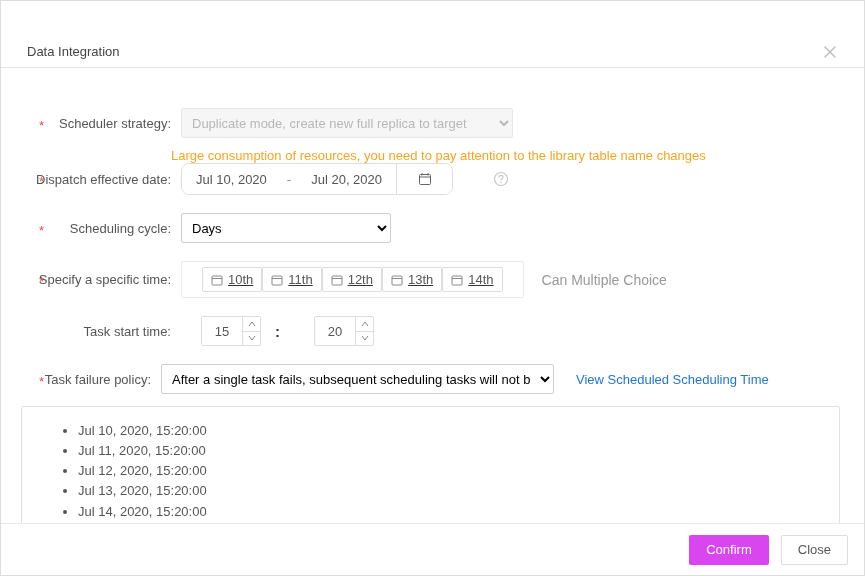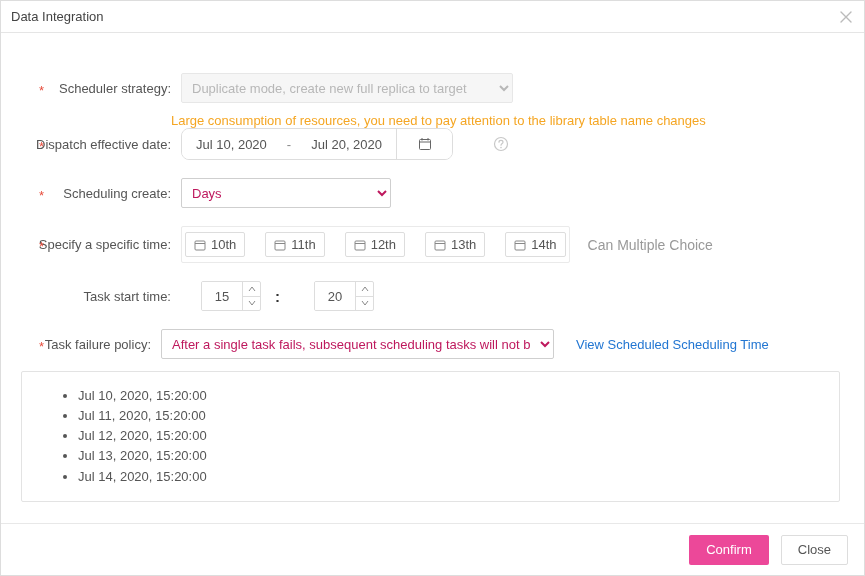--- a/index.html
+++ b/index.html
@@ -13,21 +13,22 @@
     height: 576px;
     position: relative;
     border: 1px solid #ddd;
   }
   .titlebar {
     height: 32px;
     border-bottom: 1px solid #e5e5e5;
     display: flex;
     align-items: center;
     justify-content: space-between;
-    padding: 0 10px;
+    padding: 0 26px;
+    margin-top: 35px;
   }
   .titlebar .title { font-size: 13px; color: #444; }
   .close-x { color: #bbb; cursor: pointer; }
   .close-x svg { width: 16px; height: 16px; display: block; }
   .content {
     padding: 40px 20px 10px 20px;
   }
   .row {
     display: flex;
     align-items: center;
@@ -52,21 +53,21 @@
     align-items: center;
     gap: 8px;
   }
   select.form-select {
     height: 30px;
     border: 1px solid #cfcfcf;
     border-radius: 2px;
     background: #fff;
     padding: 0 6px;
     font-size: 13px;
-    color: #be185d;
+    color: #000000;
   }
   select.disabled {
     background: #f3f3f3;
     color: #999;
     border-color: #ddd;
   }
   .warn {
     color: #f5a623;
     font-size: 13px;
     margin-left: 150px;
@@ -111,24 +112,25 @@
     border-radius: 2px;
     padding: 4px 8px;
     font-size: 13px;
     color: #555;
     background: #fff;
     cursor: pointer;
   }
   .day-chip svg { width: 12px; height: 12px; }
   .chips-wrap {
     display: flex;
-    gap: 20px;
+    gap: 0;
     border: 1px solid #eaeaea;
     border-radius: 2px;
-    padding: 5px 3px;
+    padding: 5px 20px;
+    text-decoration: underline;
   }
   .mc-hint { color: #999; font-size: 14px; margin-left: 10px; }
   .spinner {
     display: flex;
     border: 1px solid #ddd;
     border-radius: 2px;
     height: 30px;
     width: 60px;
     overflow: hidden;
     margin-left: 20px;
@@ -195,21 +197,21 @@
     padding: 0 16px;
     border-radius: 2px;
     font-size: 13px;
     cursor: pointer;
     border: 1px solid transparent;
     display: inline-flex;
     align-items: center;
     justify-content: center;
   }
   .btn-primary {
-    background: #ec4899;
+    background: #d946ef;
     color: #fff;
   }
   .btn-default {
     background: #fff;
     border-color: #ddd;
     color: #555;
   }
 </style>
 </head>
 <body>
@@ -264,21 +266,21 @@
             <path d="M6 6.2c0-1 .9-1.8 2-1.8s2 .8 2 1.8c0 .8-.5 1.2-1.1 1.6-.5.4-.9.7-.9 1.4" fill="none" stroke="currentColor" stroke-width="1.2" stroke-linecap="round"></path>
             <circle cx="8" cy="11.6" r=".8" fill="currentColor"></circle>
           </svg>
       </span>
     </div>
   </div>
 
   <div class="row">
     <div class="label-col">
       <span class="req">*</span>
-      <span>Scheduling create:</span>
+      <span>Scheduling cycle:</span>
     </div>
     <div class="field-col">
       <select class="form-select" style="width:210px;">
         <option>Days</option>
       </select>
     </div>
   </div>
 
   <div class="row">
     <div class="label-col">

